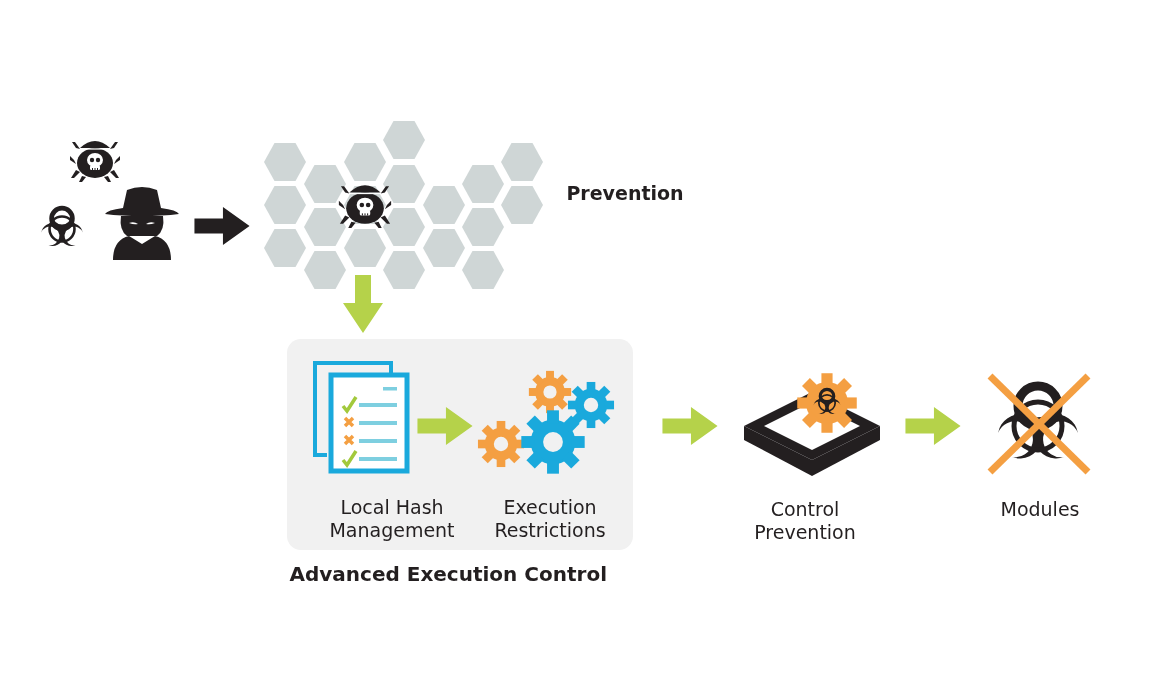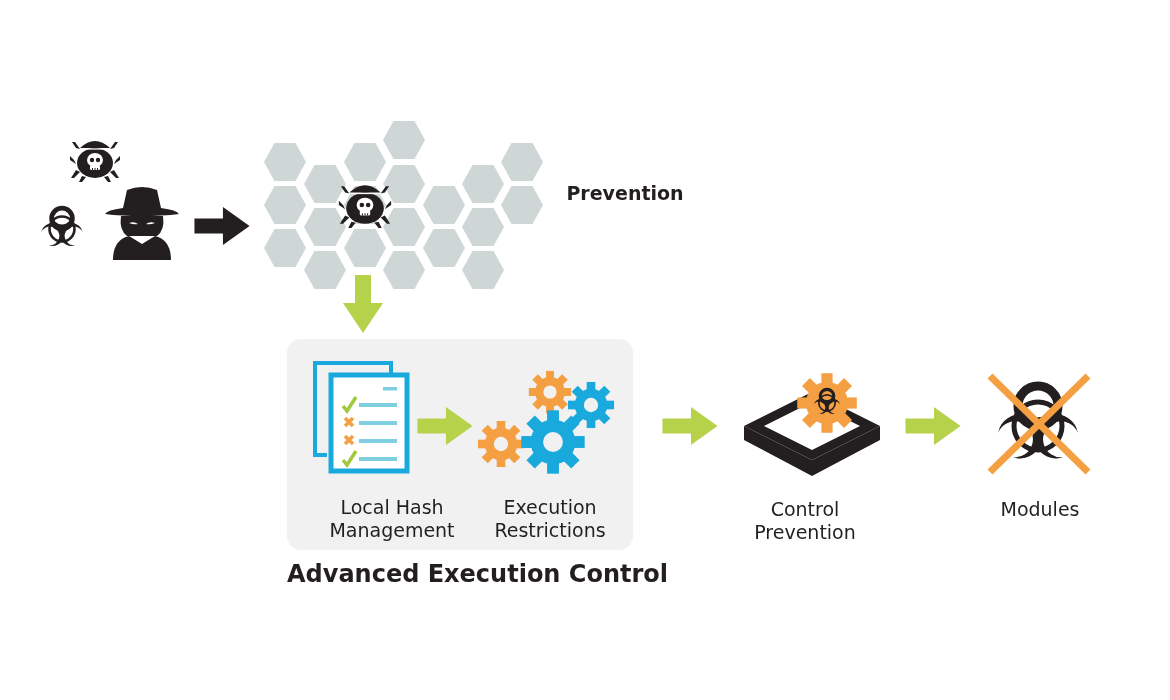--- a/index.html
+++ b/index.html
@@ -169,21 +169,21 @@
 
 <div class="lbl" style="left:297px;top:496px;width:140px;margin-left:25px;">
   <div>Local Hash</div>
   <div>Management</div>
 </div>
 <div class="lbl" style="left:480px;top:496px;width:140px;">
   <div>Execution</div>
   <div>Restrictions</div>
 </div>
 
-<div class="lbl bold" style="left:287px;top:563px;width:320px;font-size:24px;">Advanced Execution Control</div>
+<div class="lbl bold" style="left:287px;top:563px;width:320px;font-size:20px;text-align:right;">Advanced Execution Control</div>
 
 <svg class="abs" style="left:662px;top:407px;color:#b5d24a" width="56" height="38">
     <use href="#arrow-right"></use>
   </svg>
 
 <svg class="abs" style="left:742px;top:372px" width="140" height="108" viewBox="0 0 140 108">
   <path d="M2 54 L70 20 L138 54 L70 88 Z" fill="#231f20"></path>
   <path d="M2 54 L2 68 L70 104 L70 88 Z" fill="#231f20"></path>
   <path d="M138 54 L138 68 L70 104 L70 88 Z" fill="#231f20"></path>
   <path d="M22 54 L70 30 L118 54 L70 78 Z" fill="#ffffff"></path>

